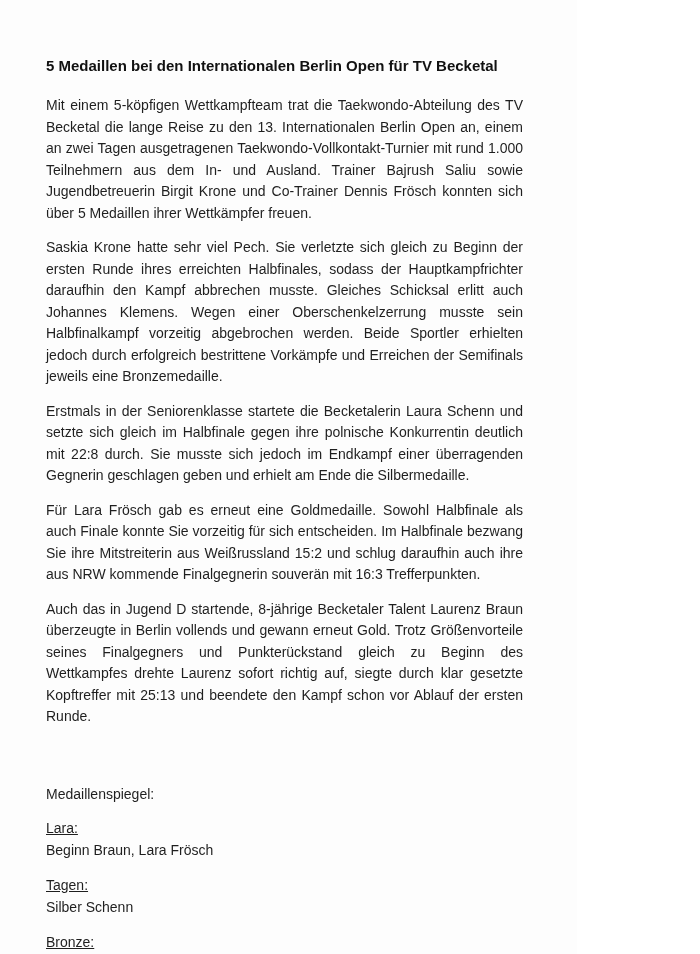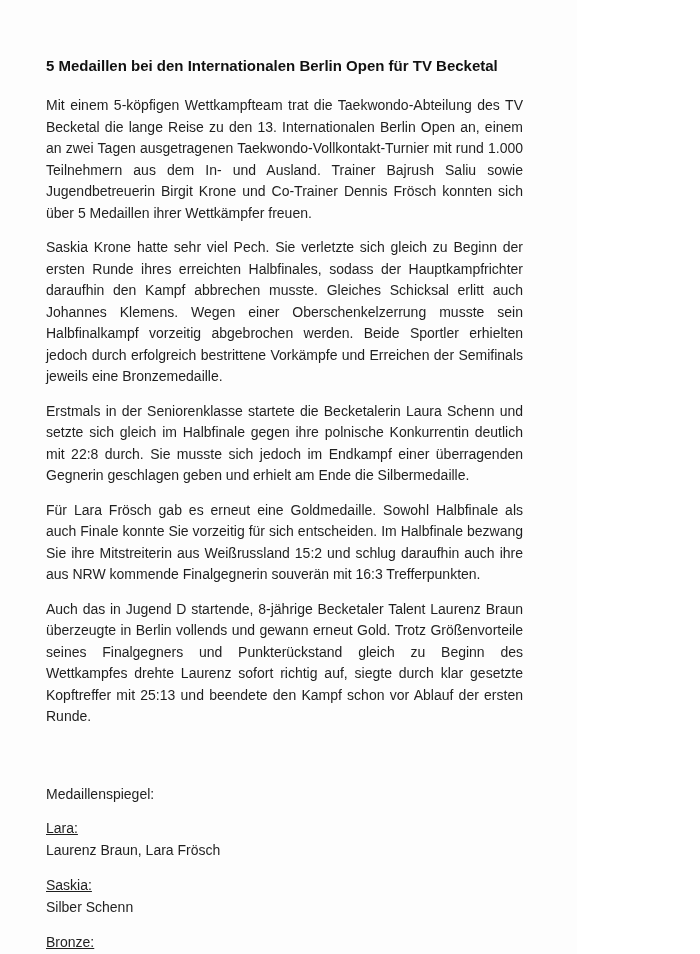--- a/index.html
+++ b/index.html
@@ -79,25 +79,25 @@
   <p class="body-par">Für Lara Frösch gab es erneut eine Goldmedaille. Sowohl Halbfinale als auch Finale konnte Sie vorzeitig für sich entscheiden. Im Halbfinale bezwang Sie ihre Mitstreiterin aus Weißrussland 15:2 und schlug daraufhin auch ihre aus NRW kommende Finalgegnerin souverän mit 16:3 Trefferpunkten.</p>
 
   <p class="body-par">Auch das in Jugend D startende, 8-jährige Becketaler Talent Laurenz Braun überzeugte in Berlin vollends und gewann erneut Gold. Trotz Größenvorteile seines Finalgegners und Punkterückstand gleich zu Beginn des Wettkampfes drehte Laurenz sofort richtig auf, siegte durch klar gesetzte Kopftreffer mit 25:13 und beendete den Kampf schon vor Ablauf der ersten Runde.</p>
 
   <div class="spacer-large"></div>
 
   <p class="medal-heading">Medaillenspiegel:</p>
 
   <div class="medal-section">
     <span class="medal-label">Lara:</span>
-    <span class="medal-names">Laurenz Braun, Lara Frösch</span>
+    <span class="medal-names">Beginn Braun, Lara Frösch</span>
   </div>
 
   <div class="medal-section">
-    <span class="medal-label">Saskia:</span>
+    <span class="medal-label">Tagen:</span>
     <span class="medal-names">Silber Schenn</span>
   </div>
 
   <div class="medal-section">
     <span class="medal-label">Bronze:</span>
     <span class="medal-names">Saskia Krone, Johannes Klemens</span>
   </div>
 
   <div class="spacer-footer"></div>
 

